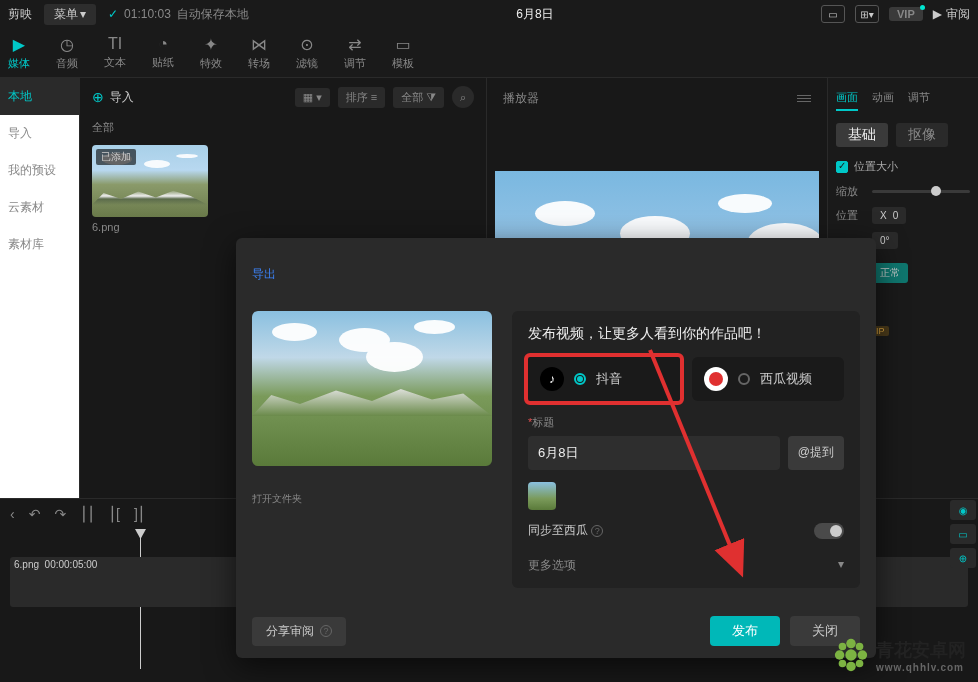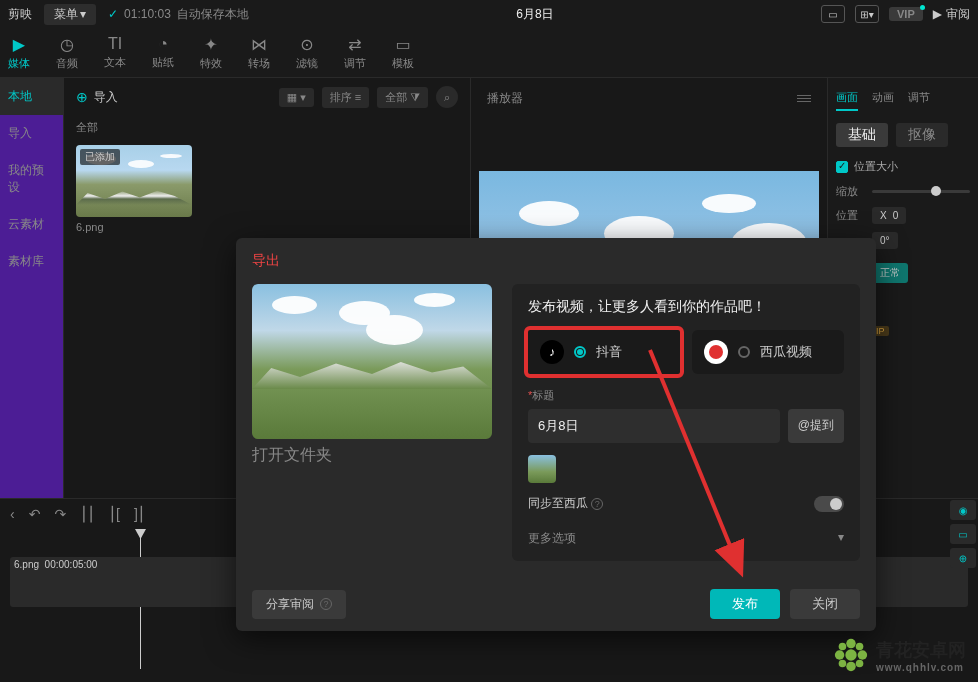--- a/index.html
+++ b/index.html
@@ -21,21 +21,21 @@
 
 .main-toolbar { height: 50px; background: #1a1a1a; display: flex; align-items: center; padding: 0 8px; gap: 26px; border-bottom: 1px solid #2a2a2a; }
 .tool-item { display: flex; flex-direction: column; align-items: center; gap: 2px; font-size: 11px; color: #888; cursor: pointer; }
 .tool-item.active { color: #00c8c8; }
 .tool-icon { font-size: 16px; }
 
 
 .body-area { display: flex; height: 420px; }
 
 
-.left-sidebar { width: 64px; background: #4c1d95; border-right: 1px solid #2a2a2a; }
+.left-sidebar { width: 80px; background: #ffffff; border-right: 1px solid #2a2a2a; }
 .left-sidebar-item { padding: 10px 8px; font-size: 12px; color: #888; cursor: pointer; }
 .left-sidebar-item.active { background: #2a2a2a; color: #00c8c8; }
 
 
 .media-panel { width: 406px; background: #181818; padding: 8px 12px; }
 .media-header { display: flex; align-items: center; gap: 10px; margin-bottom: 12px; }
 .import-btn { display: flex; align-items: center; gap: 6px; font-size: 12px; }
 .import-plus { color: #00c8c8; font-size: 14px; }
 .media-filters { margin-left: auto; display: flex; gap: 8px; align-items: center; font-size: 11px; color: #888; }
 .filter-box { background: #2a2a2a; padding: 3px 8px; border-radius: 3px; display: flex; align-items: center; gap: 3px; }
@@ -81,27 +81,27 @@
 .timeline-toolbar { height: 30px; display: flex; align-items: center; padding: 0 10px; gap: 14px; }
 .tl-btn { color: #888; font-size: 14px; cursor: pointer; }
 .timeline-ruler { height: 20px; position: relative; }
 .playhead { position: absolute; left: 140px; top: 0; width: 1px; height: 140px; background: #ccc; }
 .playhead::before { content: ''; position: absolute; top: 0; left: -5px; width: 11px; height: 10px; background: #ccc; clip-path: polygon(0 0, 100% 0, 50% 100%); }
 .timeline-track { margin: 8px 10px; height: 50px; background: #2a2a2a; border-radius: 3px; position: relative; }
 .clip-label { position: absolute; top: 2px; left: 4px; font-size: 10px; color: #ccc; }
 
 
 .modal-overlay { position: absolute; top: 238px; left: 236px; width: 640px; background: #2a2a2a; border-radius: 6px; z-index: 100; box-shadow: 0 8px 30px rgba(0,0,0,0.6); }
-.modal-header { padding: 14px 16px; font-size: 14px; color: #ef4444; }
+.modal-header { padding: 28px 16px; font-size: 12px; color: #3b82f6; }
 .modal-body { display: flex; padding: 0 16px 16px; gap: 20px; }
 .modal-left { width: 240px; }
 .modal-thumb { width: 240px; height: 155px; border-radius: 6px; background: linear-gradient(to bottom, #8ac0e0 0%, #c0d8e8 30%, #7a9a5a 55%, #5a7a3a 100%); position: relative; overflow: hidden; }
 .modal-thumb::before { content: ''; position: absolute; top: 12px; left: 20px; width: 45px; height: 18px; background: #fff; border-radius: 50%; opacity: 0.95; box-shadow: 70px 8px 0 3px #fff, 140px -5px 0 -2px #fff, 100px 25px 0 6px #fff; }
 .modal-thumb::after { content: ''; position: absolute; bottom: 50px; left: 0; right: 0; height: 30px; background: linear-gradient(to top, #6a8a4a, #e8e8e8); clip-path: polygon(0 100%, 8% 30%, 20% 60%, 35% 15%, 50% 50%, 62% 10%, 75% 45%, 88% 25%, 100% 100%); }
-.open-folder { font-size: 16px; color: #888; margin-top: 6px; }
+.open-folder { font-size: 10px; color: #888; margin-top: 26px; }
 .modal-right { flex: 1; background: #222; border-radius: 6px; padding: 14px 16px; }
 .publish-title { font-size: 14px; color: #eee; margin-bottom: 14px; }
 .platform-row { display: flex; gap: 12px; margin-bottom: 14px; }
 .platform-btn { flex: 1; background: #1a1a1a; border-radius: 6px; padding: 10px 12px; display: flex; align-items: center; gap: 10px; font-size: 13px; }
 .platform-btn.selected { border: 4px solid #e03030; margin: -4px; }
 .platform-icon { width: 24px; height: 24px; border-radius: 50%; display: flex; align-items: center; justify-content: center; font-size: 12px; }
 .douyin-icon { background: #000; color: #fff; font-weight: bold; }
 .xigua-icon { background: #fff; position: relative; }
 .xigua-icon::after { content: ''; width: 14px; height: 14px; background: #e03030; border-radius: 50%; }
 .radio { width: 12px; height: 12px; border: 2px solid #666; border-radius: 50%; }

